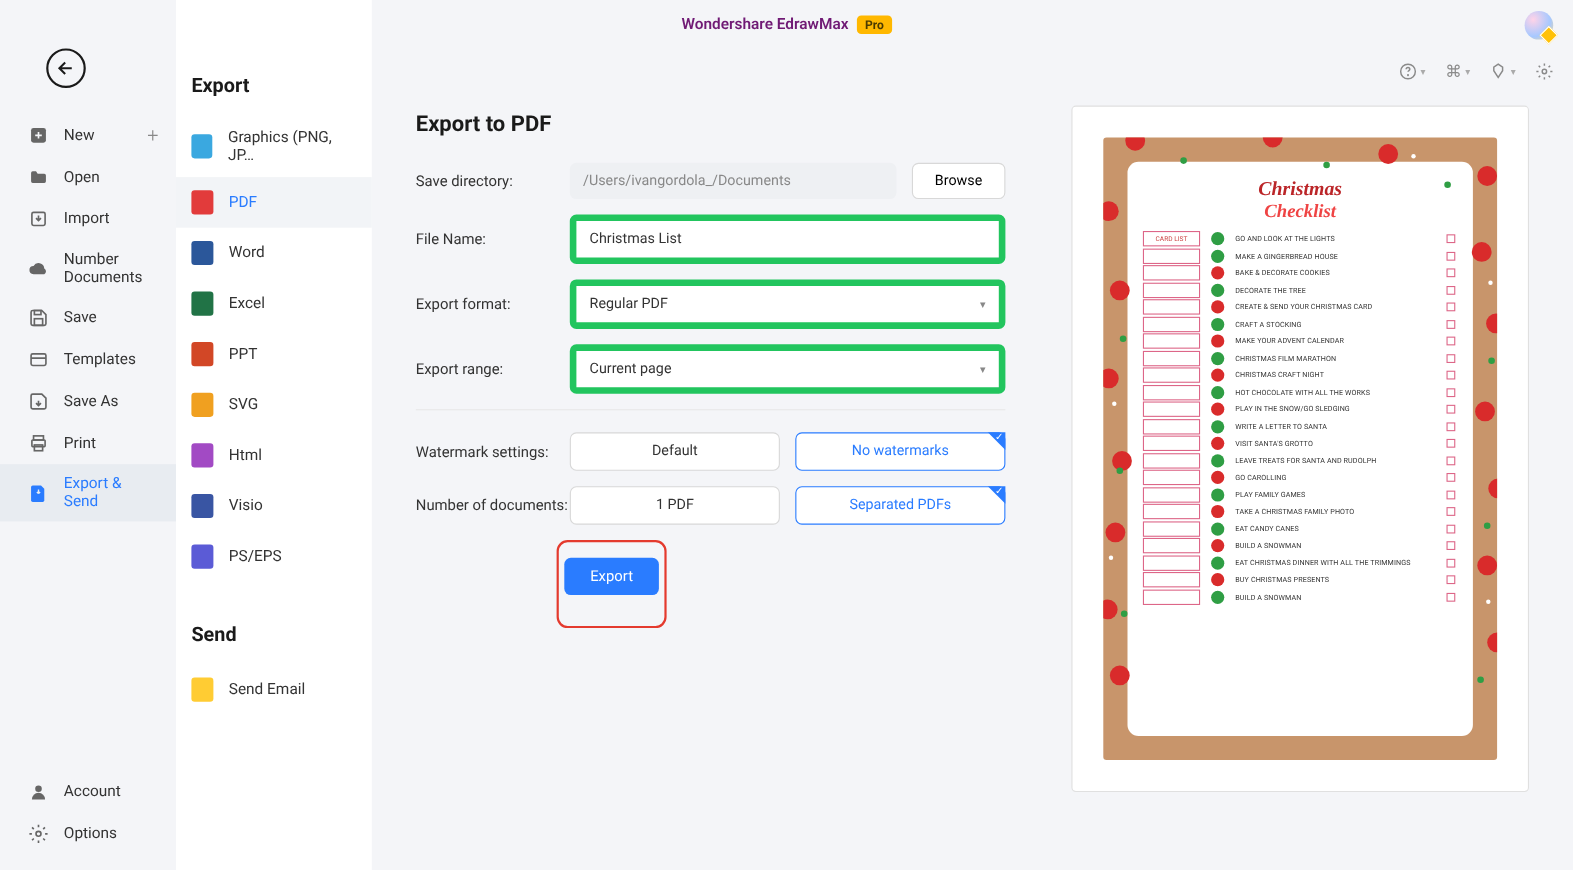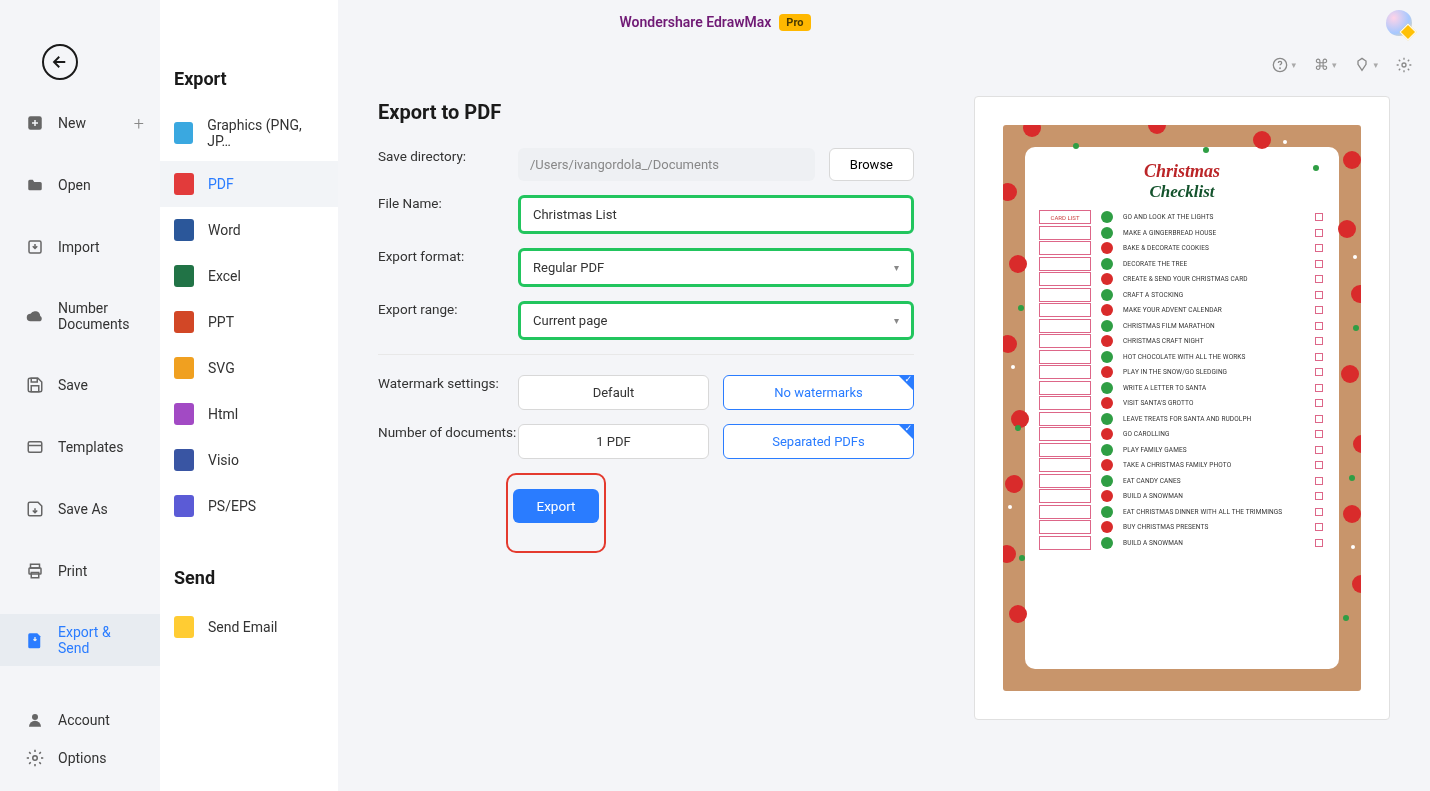--- a/index.html
+++ b/index.html
@@ -54,21 +54,21 @@
     .left-col {
       position: absolute; left: 0; top: 0; width: 160px; height: 100%;
       background: #f4f5f8;
     }
     .back-btn {
       width: 36px; height: 36px; border: 2px solid #1a1a1a; border-radius: 50%;
       margin: 44px 0 24px 42px;
       display: flex; align-items: center; justify-content: center; cursor: pointer;
     }
     .back-btn svg { width: 18px; height: 18px; }
-    .nav-list { display: flex; flex-direction: column; gap: 24px; }
+    .nav-list { display: flex; flex-direction: column; }
     .nav-item {
       display: flex; align-items: center; gap: 14px;
       padding: 10px 20px 10px 26px; cursor: pointer; color: #333; font-size: 14px;
       position: relative;
     }
     .nav-item.active { background: #e8ecf1; color: #2a7cff; }
     .nav-icon { width: 18px; height: 18px; display:flex; align-items:center; justify-content:center; color: #666; }
     .nav-item.active .nav-icon { color: #2a7cff; }
     .nav-plus { position: absolute; right: 16px; color: #888; font-size: 18px; font-weight: 300; }
     .nav-bottom { position: absolute; bottom: 14px; left: 0; right: 0; }
@@ -84,32 +84,32 @@
     }
     .exp-item.active { background: #f2f4f7; color: #2a7cff; }
     .fmt-icon { width: 20px; height: 22px; display:flex; align-items:center; justify-content:center; font-size:9px; font-weight:700; color:#fff; border-radius:3px; position:relative;}
     .main {
       position: absolute; left: 338px; top: 44px; right: 0; bottom: 0;
       padding: 56px 40px 0 40px;
       display: flex; gap: 60px;
     }
     .form-pane { width: 540px; }
     .main-title { font-size: 20px; font-weight: 700; color: #1a1a1a; margin-bottom: 24px; }
-    .frow { display: flex; align-items: flex-start; margin-bottom: 14px; }
+    .frow { display: flex; align-items: center; margin-bottom: 14px; }
     .flabel { width: 140px; font-size: 13.5px; color: #333; }
     .directory-input {
       flex: 1; background: #eef0f3; border: none; border-radius: 6px;
       padding: 9px 12px; font-size: 13px; color: #888;
     }
     .browse-btn {
       margin-left: 14px; background: #fff; border: 1px solid #d8d8d8;
       border-radius: 6px; padding: 8px 20px; font-size: 13px; cursor: pointer;
     }
     .text-input, .select-input {
-      flex: 1; background: #fff; border: 3px solid #22c55e; border-radius: 6px;
+      flex: 1; background: #fff; border: 6px solid #22c55e; border-radius: 6px;
       padding: 9px 12px; font-size: 13px; color: #333; position: relative;
     }
     .select-input { display:flex; align-items:center; justify-content:space-between; cursor:pointer; }
     .sel-chev { color: #888; font-size: 10px; }
     .divider { height: 1px; background: #e8e8e8; margin: 12px 0 20px 0; }
     .btn-pair { display: flex; gap: 14px; flex: 1; }
     .toggle-btn {
       flex: 1; border: 1px solid #d8d8d8; background: #fff; border-radius: 6px;
       padding: 9px 4px; font-size: 13px; color: #333; text-align: center; cursor: pointer;
       position: relative;
@@ -148,21 +148,21 @@
     .dot { position: absolute; border-radius: 50%; }
     .dot.r { background: #d92b2b; width: 18px; height:18px; }
     .dot.g { background: #2f9e44; width: 6px; height:6px; }
     .dot.w { background: #fff; width: 4px; height:4px; }
     .preview-card {
       background: #fff; border-radius: 10px; width: 100%; height: 100%;
       padding: 14px 14px 8px 14px;
       display: flex; flex-direction: column;
     }
     .xmas-title { color: #bb2528; font-style: italic; font-weight: 700; font-size: 18px; text-align: center; font-family: Georgia, serif; }
-    .xmas-sub { color: #14532d; font-style: italic; font-weight: 700; font-size: 17px; text-align: center; font-family: Georgia, serif; margin-bottom: 8px; }
+    .xmas-sub { color: #ef4444; font-style: italic; font-weight: 700; font-size: 17px; text-align: center; font-family: Georgia, serif; margin-bottom: 8px; }
     .cl-row { display: flex; gap: 10px; align-items: center; margin-bottom: 1.5px; }
     .cl-left { width: 52px; border: 0.7px solid #d68; height: 14px; font-size:6px; color:#c44; display:flex; align-items:center; justify-content:center; }
     .cl-ic { width: 12px; height: 12px; border-radius: 50%; flex-shrink: 0; }
     .cl-text { font-size: 6.5px; color: #333; flex: 1; white-space: nowrap; letter-spacing:0.1px; }
     .cl-box { width: 8px; height: 8px; border: 0.7px solid #d68; flex-shrink:0; margin-right:2px; }
   </style>
 </head>
 <body>
 
 <div class="titlebar">

